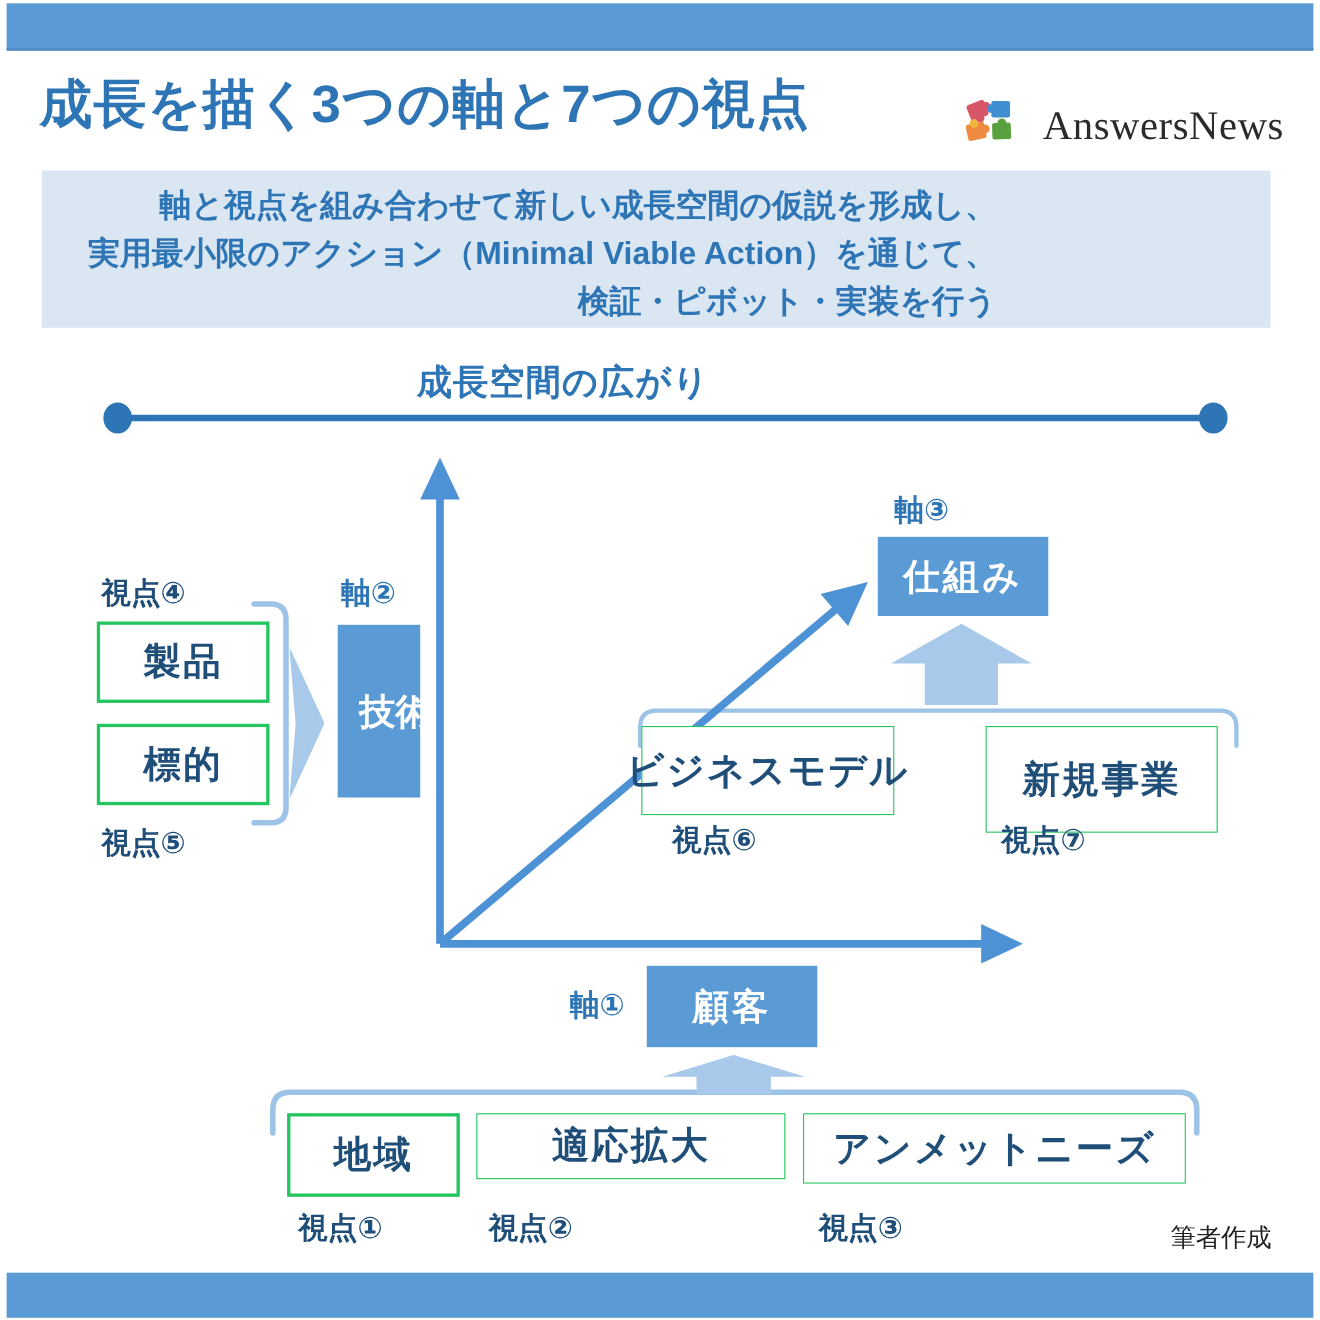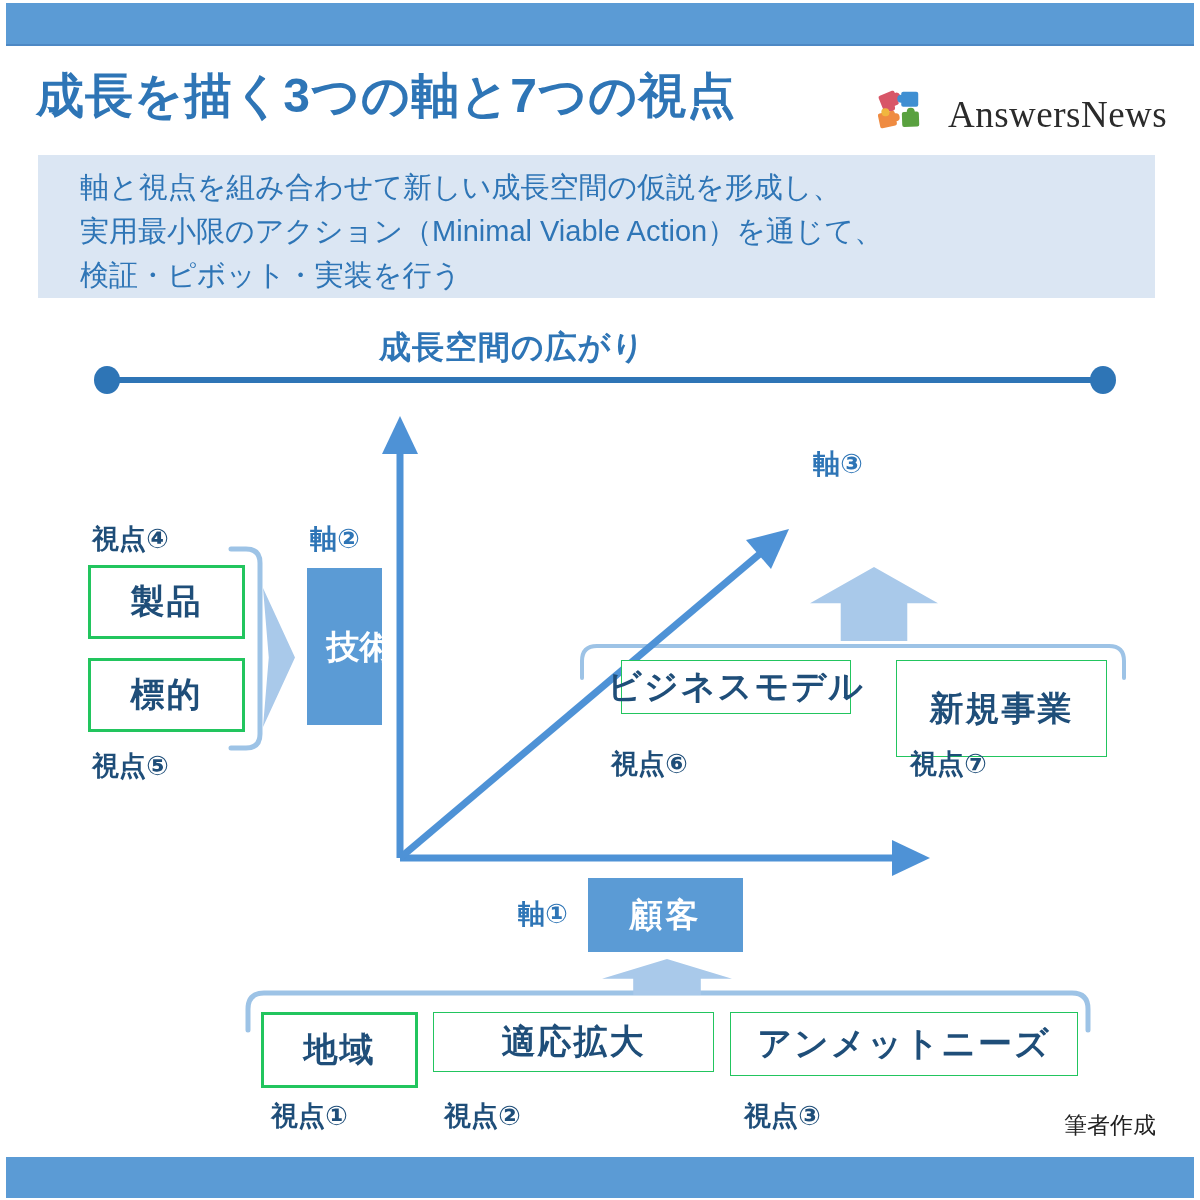--- a/index.html
+++ b/index.html
@@ -12,21 +12,21 @@
   .bar.bottom{top:1157px;}
 
   
   .title{position:absolute;left:36px;top:66px;width:850px;font-size:48px;line-height:60px;
          font-weight:bold;color:#2e75b6;letter-spacing:1px;white-space:nowrap;}
   .logo{position:absolute;left:874px;top:88px;display:flex;align-items:center;gap:20px;}
   .logo-text{font-family:"Liberation Serif","DejaVu Serif",serif;font-size:37px;color:#2b2b2b;letter-spacing:0.5px;}
 
   
   .intro{position:absolute;left:38px;top:155px;width:1117px;height:143px;background:#dbe6f3;}
-  .intro-text{position:absolute;left:42px;top:10px;font-size:29px;line-height:44px;font-weight:normal;color:#2e75b6;white-space:nowrap;}
+  .intro-text{position:absolute;left:42px;top:10px;font-size:29px;line-height:44px;font-weight:bold;color:#2e75b6;white-space:nowrap;text-align:right;}
 
   
   .space-label{position:absolute;left:0;top:326px;width:1024px;text-align:center;
                font-size:32px;font-weight:bold;color:#2e75b6;letter-spacing:1px;}
   .space-line{position:absolute;left:95px;top:377px;width:1010px;height:6px;background:#2e75b6;border-radius:3px;}
   .space-dot{position:absolute;top:366px;width:26px;height:28px;background:#2e75b6;border-radius:50%;}
   .space-dot.left{left:94px;} .space-dot.right{left:1090px;}
 
   
   svg.layer{position:absolute;left:0;top:0;width:1200px;height:1200px;z-index:1;}
@@ -121,22 +121,23 @@
   <div class="obox thinb" style="left:88px;top:565px;width:157px;height:74px;">製品</div>
   <div class="obox thinb" style="left:88px;top:658px;width:157px;height:74px;">標的</div>
   <div class="vp-label" style="left:92px;top:748px;">視点⑤</div>
   <div class="chevron" style="left:263px;top:585px;width:32px;height:145px;"></div>
   <div class="axis-label" style="left:310px;top:521px;">軸②</div>
   <div class="bluebox" style="left:307px;top:568px;width:75px;height:157px;">
     <div class="vtext">技術</div>
   </div>
 
   <div class="axis-label" style="left:813px;top:446px;">軸③</div>
+  <div class="bluebox" style="left:798px;top:488px;width:155px;height:72px;">仕組み</div>
   <div class="blockarrow" style="left:810px;top:567px;width:128px;height:74px;"></div>
-  <div class="obox" style="left:621px;top:660px;width:230px;height:54px;">ビジネスモデル</div>
+  <div class="obox" style="left:583px;top:660px;width:230px;height:81px;">ビジネスモデル</div>
   <div class="obox" style="left:896px;top:660px;width:211px;height:97px;">新規事業</div>
   <div class="vp-label" style="left:611px;top:746px;">視点⑥</div>
   <div class="vp-label" style="left:910px;top:746px;">視点⑦</div>
 
   <div class="axis-label" style="left:518px;top:896px;">軸①</div>
   <div class="bluebox" style="left:588px;top:878px;width:155px;height:74px;">顧客</div>
   <div class="blockarrow small" style="left:602px;top:959px;width:130px;height:36px;"></div>
   <div class="obox thinb" style="left:261px;top:1012px;width:157px;height:76px;">地域</div>
   <div class="obox" style="left:433px;top:1012px;width:281px;height:60px;">適応拡大</div>
   <div class="obox" style="left:730px;top:1012px;width:348px;height:64px;">アンメットニーズ</div>

